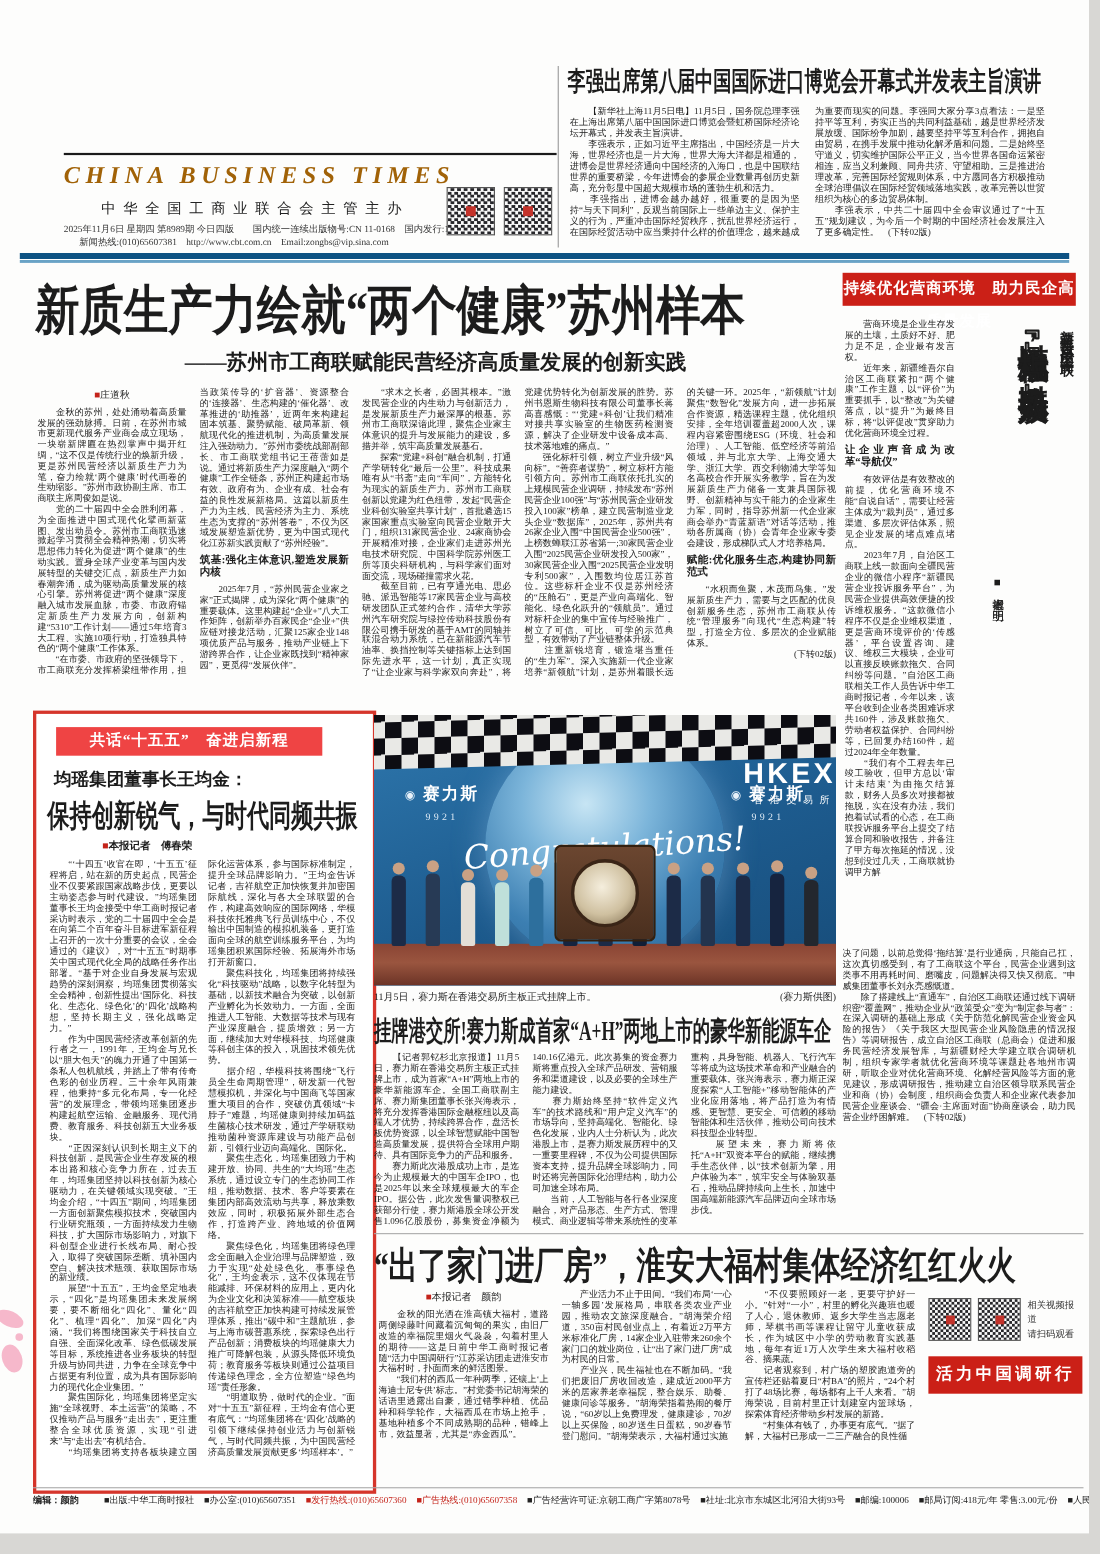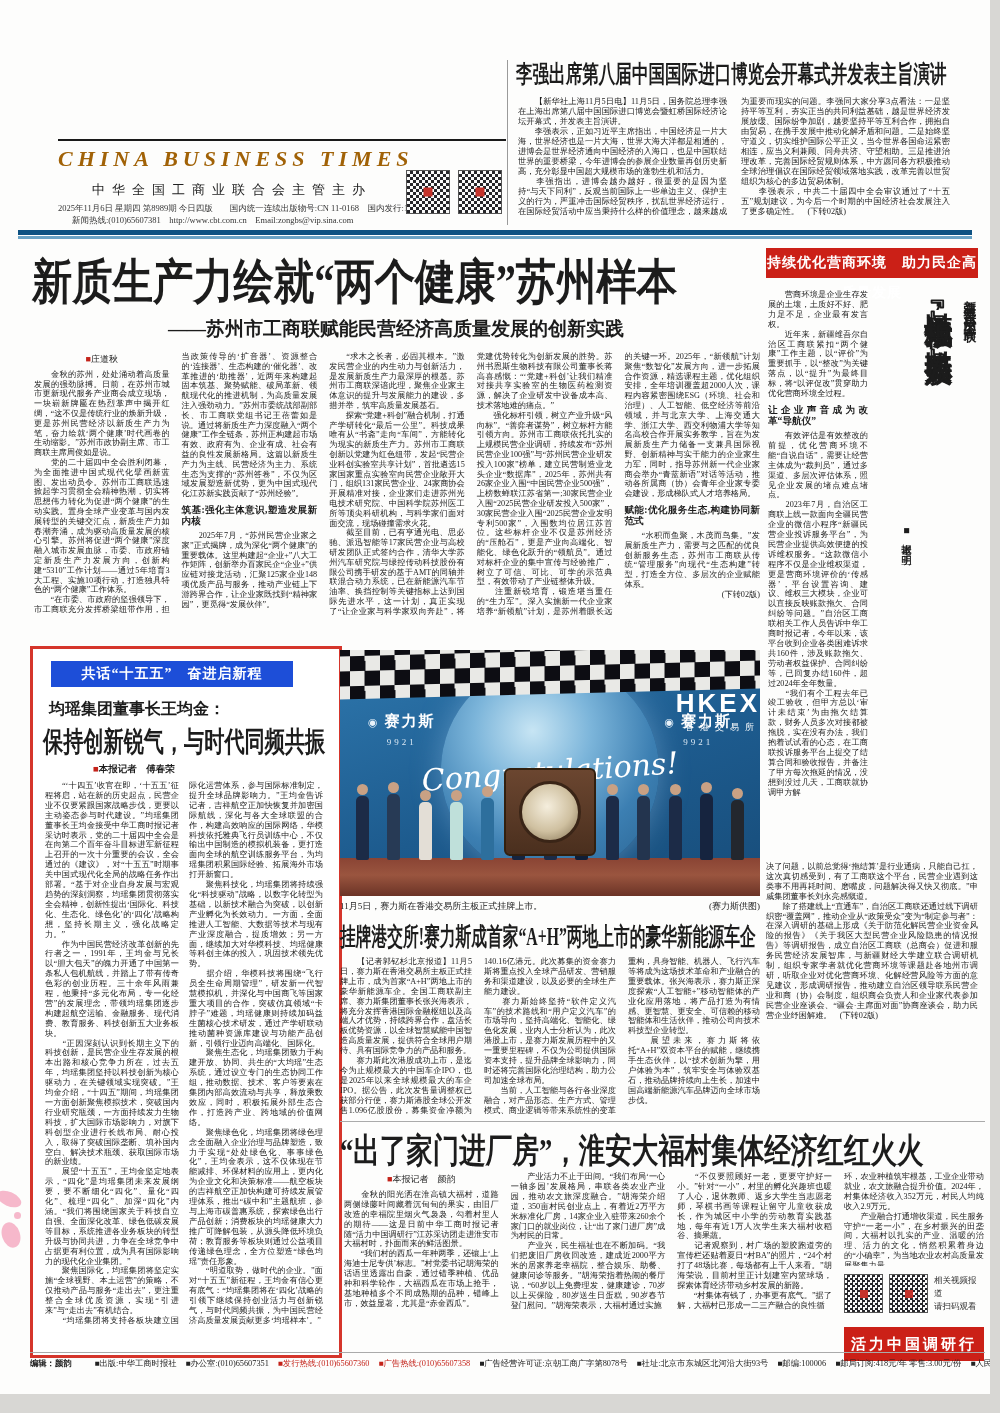--- a/index.html
+++ b/index.html
@@ -55,21 +55,21 @@
                font-size:14px;font-weight:bold;text-align:center;line-height:30px;letter-spacing:1px;}
   .side-narrow{left:768px;top:290px;width:100px;height:562px;font-size:8.2px;line-height:9.9px;overflow:hidden;}
   .side-headblock{left:870px;top:290px;width:108px;height:566px;writing-mode:vertical-rl;overflow:hidden;}
   .side-kicker{font-size:12.5px;font-weight:bold;letter-spacing:3px;padding-left:6px;}
   .side-bighead{font-size:28px;font-weight:bold;letter-spacing:1px;padding-left:8px;line-height:34px;}
   .side-byline{font-size:10.5px;padding-top:235px;padding-left:6px;}
   .side-bottom{left:766px;top:862px;width:212px;height:254px;font-size:8.2px;line-height:9.9px;overflow:hidden;}
 
   
   .boxart{left:30px;top:646px;width:306px;height:706px;border:3px solid #d5352b;background:#fff;}
-  .box-tag{position:absolute;left:18px;top:12px;width:242px;height:26px;background:#1d4ed8;color:#fff;
+  .box-tag{position:absolute;left:18px;top:12px;width:242px;height:26px;background:#ef4444;color:#fff;
            font-size:14px;font-weight:bold;text-align:center;line-height:26px;letter-spacing:1px;}
   .box-kicker{position:absolute;left:16px;top:50px;font-size:16px;font-weight:bold;}
   .box-head{position:absolute;left:10px;top:74px;font-size:28px;font-weight:bold;white-space:nowrap;
             transform:scaleX(0.72);transform-origin:left top;}
   .box-byline{position:absolute;left:60px;top:114px;font-size:9.5px;font-weight:bold;}
   .box-body{position:absolute;left:12px;top:132px;width:278px;height:560px;column-count:2;column-gap:10px;
             font-size:8.2px;line-height:9.9px;overflow:hidden;}
 
   
   .photo{left:340px;top:650px;width:420px;height:246px;overflow:hidden;
@@ -271,22 +271,20 @@
     <div class="byline-c"><span class="red">■</span><span>本报记者　颜韵</span></div>
     <div class="pre">　　金秋的阳光洒在淮高镇大福村，道路两侧绿藤叶间藏着沉甸甸的果实，由旧厂改造的幸福院里烟火气袅袅，勾着村里人的期待——这是日前中华工商时报记者随“活力中国调研行”江苏采访团走进淮安市大福村时，扑面而来的鲜活图景。
 　　“我们村的西瓜一年种两季，还镶上‘上海迪士尼专供’标志。”村党委书记胡海荣的话语里透露出自豪，通过错季种植、优品种和科学轮作，大福西瓜在市场上抢手，基地种植多个不同成熟期的品种，错峰上市，效益显著，尤其是“赤金西瓜”。
 　　产业活力不止于田间。“我们布局‘一心一轴多园’发展格局，串联各类农业产业园，推动农文旅深度融合。”胡海荣介绍道，350亩村民创业点上，有着近2万平方米标准化厂房，14家企业入驻带来260余个家门口的就业岗位，让“出了家门进厂房”成为村民的日常。
 　　产业兴，民生福祉也在不断加码。“我们把废旧厂房收回改造，建成近2000平方米的居家养老幸福院，整合娱乐、助餐、健康问诊等服务。”胡海荣指着热闹的餐厅说，“60岁以上免费理发，健康建诊，70岁以上买保险，80岁送生日蛋糕，90岁春节登门慰问。”胡海荣表示，大福村通过实施
 　　“不仅要照顾好一老，更要守护好一小。”针对“一小”，村里的孵化兴趣班也暖了人心，退休教师、返乡大学生当志愿老师，琴棋书画等课程让留守儿童收获成长，作为城区中小学的劳动教育实践基地，每年有近1万人次学生来大福村收稻谷、摘果蔬。
 　　记者观察到，村广场的塑胶跑道旁的宣传栏还贴着夏日“村BA”的照片，“24个村打了48场比赛，每场都有上千人来看。”胡海荣说，目前村里正计划建室内篮球场，探索体育经济带动乡村发展的新路。
 　　“村集体有钱了，办事更有底气。”据了解，大福村已形成一二三产融合的良性循</div>
   </div>
   <div class="abs vill-right">
-    <div class="vill-right-body justify pre">环，农业种植筑牢根基，工业企业带动就业，农文旅融合提升价值。2024年，村集体经济收入352万元，村民人均纯收入2.9万元。
-　　产业融合打通增收渠道，民生服务守护“一老一小”，在乡村振兴的田垄间，大福村以扎实的产业、温暖的治理、活力的文化，悄然积累着身边的“小确幸”，为当地农业农村高质量发展聚集力量。</div>
     <div class="qr-row">
       <div class="qr-sm"></div>
       <div class="qr-sm"></div>
       <div class="qr-cap pre">相关视频报道
 请扫码观看</div>
     </div>
     <div class="vill-banner">活力中国调研行</div>
   </div>
 
   <div class="abs hrule foot-rule"></div>

